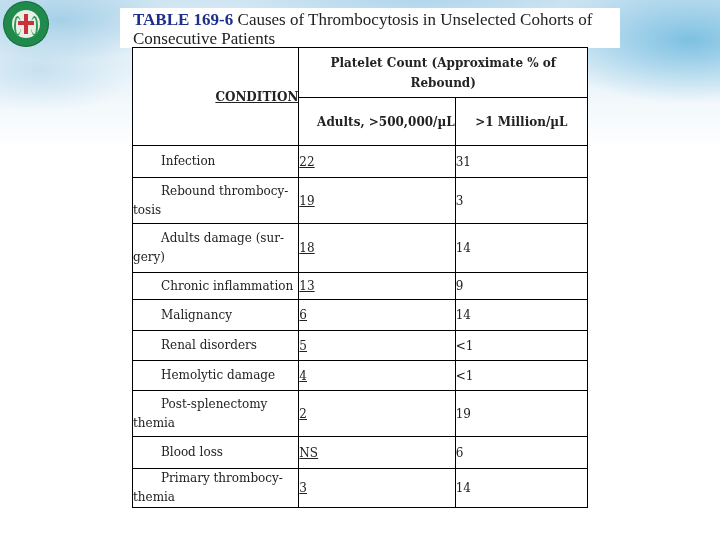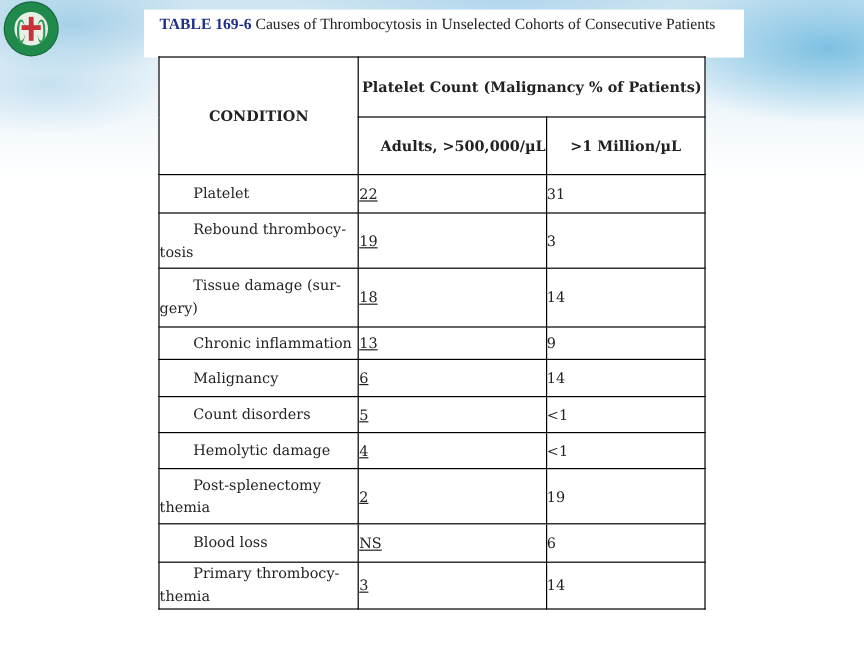--- a/index.html
+++ b/index.html
@@ -37,41 +37,41 @@
     }
     .logo .wreath-l { left: 10px; border-right: none; }
     .logo .wreath-r { right: 10px; border-left: none; }
 
     .caption {
       position: absolute; left: 120px; top: 8px; width: 500px; height: 40px;
       background: #ffffff;
     }
     .caption-text {
       position: absolute; left: 133px; top: 10px; width: 490px;
-      font-size: 13px; line-height: 19px; color: #222;
+      font-size: 17px; line-height: 19px; color: #222;
       font-family: "Liberation Serif", "DejaVu Serif", serif;
     }
     .caption-text .tnum {
       color: #1d2f8a; font-weight: bold;
     }
 
     table.t {
       position: absolute; left: 132px; top: 47px;
       width: 456px; border-collapse: collapse;
       font-size: 12px; color: #222; background: #ffffff;
       font-family: "DejaVu Serif", serif;
     }
     table.t td, table.t th {
       border: 1px solid #000; padding: 0; vertical-align: middle;
     }
     table.t th { font-weight: bold; }
     .c1 { width: 166px; }
     .c2 { width: 156px; }
     .c3 { width: 132px; }
-    th.cond { text-align: center; padding-left: 32px; height: 96px; }
+    th.cond { text-align: right; padding-left: 32px; height: 96px; text-decoration: underline; }
     th.group { height: 49px; text-align: center; line-height: 20px; padding: 0 10px; }
     th.sub1 { height: 47px; text-align: right; line-height: 20px; }
     th.sub2 { height: 47px; text-align: center; }
     td.name { padding-left: 4px; padding-right: 4px; line-height: 19px; text-indent: 28px; }
     td.v1 { padding-left: 31px; text-decoration: underline; }
     td.v2 { padding-left: 29px; }
   </style>
 </head>
 <body>
 
@@ -93,55 +93,55 @@
 
 <table class="t">
   <colgroup>
       <col class="c1">
       <col class="c2">
       <col class="c3">
     </colgroup>
   <thead>
     <tr>
       <th class="cond" rowspan="2">CONDITION</th>
-      <th class="group" colspan="2">Platelet Count (Malignancy % of Patients)</th>
+      <th class="group" colspan="2">Platelet Count (Approximate % of Rebound)</th>
     </tr>
     <tr>
       <th class="sub1">Adults, &gt;500,000/µL</th>
       <th class="sub2">&gt;1 Million/µL</th>
     </tr>
   </thead>
   <tbody>
     <tr style="height:32px">
-      <td class="name">Platelet</td>
+      <td class="name">Infection</td>
       <td class="v1">22</td>
       <td class="v2">31</td>
     </tr>
     <tr style="height:46px">
       <td class="name">Rebound thrombocy-tosis</td>
       <td class="v1">19</td>
       <td class="v2">3</td>
     </tr>
     <tr style="height:49px">
-      <td class="name">Tissue damage (sur-gery)</td>
+      <td class="name">Adults damage (sur-gery)</td>
       <td class="v1">18</td>
       <td class="v2">14</td>
     </tr>
     <tr style="height:27px">
       <td class="name">Chronic inflammation</td>
       <td class="v1">13</td>
       <td class="v2">9</td>
     </tr>
     <tr style="height:31px">
       <td class="name">Malignancy</td>
       <td class="v1">6</td>
       <td class="v2">14</td>
     </tr>
     <tr style="height:30px">
-      <td class="name">Count disorders</td>
+      <td class="name">Renal disorders</td>
       <td class="v1">5</td>
       <td class="v2">&lt;1</td>
     </tr>
     <tr style="height:30px">
       <td class="name">Hemolytic damage</td>
       <td class="v1">4</td>
       <td class="v2">&lt;1</td>
     </tr>
     <tr style="height:46px">
       <td class="name">Post-splenectomy themia</td>

